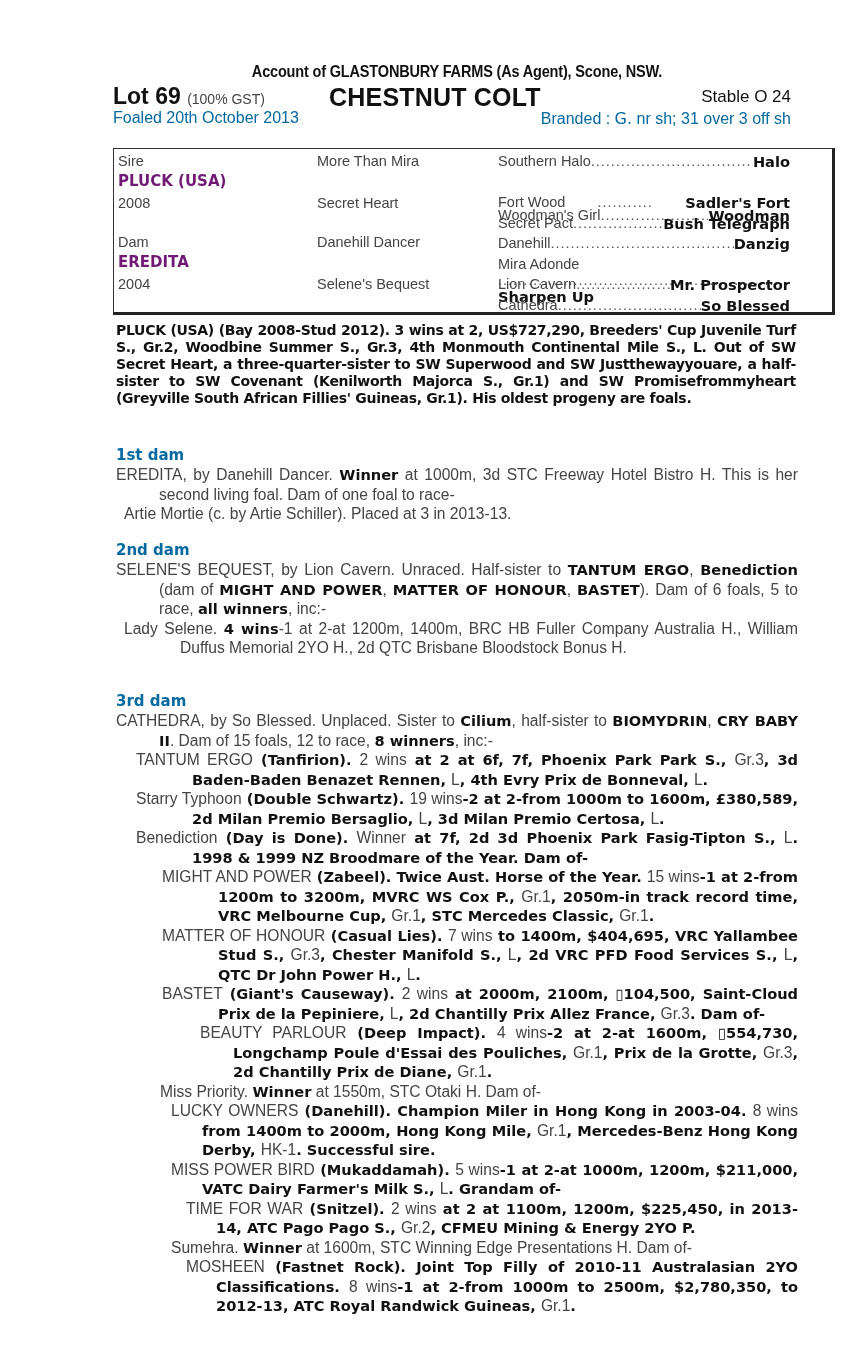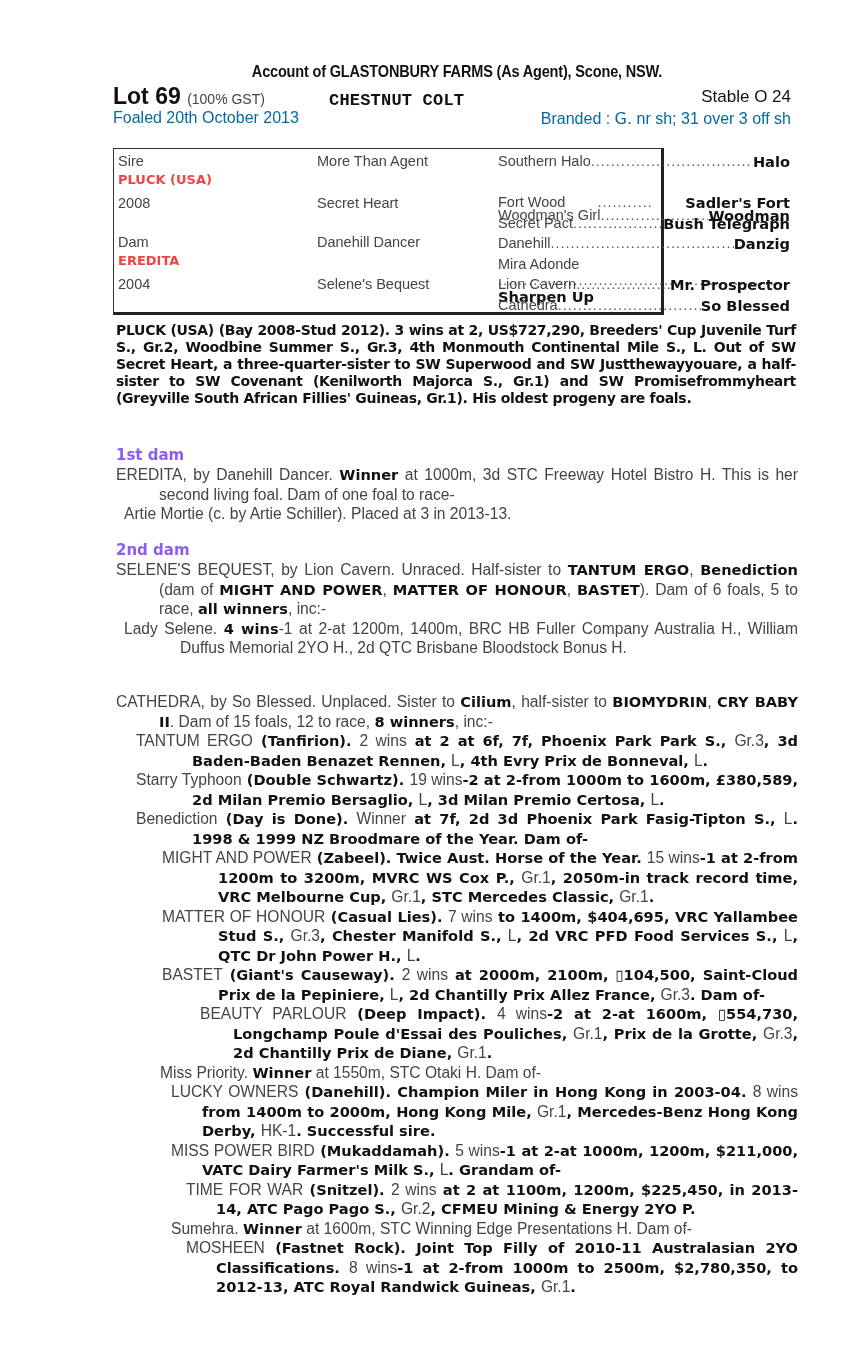--- a/index.html
+++ b/index.html
@@ -4,44 +4,44 @@
 <style>
   html, body { margin:0; padding:0; background:#ffffff; }
   body { width:860px; height:1356px; position:relative; overflow:hidden;
          font-family:"Liberation Sans", sans-serif; color:#1a1a1a; }
   .page { position:absolute; left:113px; top:62px; width:688px; }
   .account { text-align:center; font-weight:bold; font-size:16.5px; letter-spacing:-0.2px;
              transform:scaleX(0.88); transform-origin:center; white-space:nowrap; color:#111; }
   .lotline { position:relative; height:26px; margin-top:2px; white-space:nowrap; }
   .lot { position:absolute; left:0; top:0; font-weight:bold; font-size:23px; color:#111; }
   .gst { font-weight:normal; font-size:14px; color:#444; }
-  .colour { position:absolute; left:216px; top:8px; font-weight:bold; font-size:17px; letter-spacing:0.2px; color:#111;font-family:Liberation Mono, monospace; }
+  .colour { position:absolute; left:216px; top:0; font-weight:bold; font-size:25px; letter-spacing:0.2px; color:#111; }
   .stable { position:absolute; right:10px; top:4px; font-weight:normal; font-size:17px; color:#111; }
   .foaledline { position:relative; height:22px; font-size:16px; color:#0369a1; white-space:nowrap; }
   .foaled { position:absolute; left:0; top:0; }
   .branded { position:absolute; right:10px; top:0; }
   .brandmark { font-family:"DejaVu Sans", sans-serif; font-size:16px; }
 
-  .pedbox { position:absolute; left:113px; top:148px; width:551px; height:167px;
+  .pedbox { position:absolute; left:113px; top:148px; width:722px; height:167px;
             border-top:1px solid #333; border-left:1px solid #333;
             border-right:3px solid #222; border-bottom:3px solid #222; box-sizing:border-box; }
   .ped { position:absolute; left:4px; top:4px; width:676px; font-size:14.5px; color:#444; }
   .pc { position:absolute; white-space:nowrap; }
-  .bold-name { font-family:"DejaVu Sans", sans-serif; font-weight:bold; font-size:13px; color:#ef4444; }
+  .bold-name { font-family:"DejaVu Sans", sans-serif; font-weight:bold; font-size:15px; color:#701a75; }
   .gp { position:absolute; left:380px; width:292px; display:flex; white-space:nowrap; }
   .gp .a { flex:0 0 auto; }
   .gp .dots { flex:1 1 auto; overflow:hidden; letter-spacing:1px; color:#555; }
   .gp .dots::before { content:"........................................................................................"; }
   .gp .b { flex:0 0 auto; }
 
   .summary { position:absolute; left:116px; top:322px; width:680px; font-family:"DejaVu Sans", sans-serif;
              font-weight:bold; font-size:14px; line-height:17px; text-align:justify; color:#111;
              letter-spacing:-0.3px; }
   .sec { position:absolute; left:116px; width:682px; font-size:15.6px; line-height:19.5px; color:#444; }
-  .sec h3 { margin:0; font-family:"DejaVu Sans", sans-serif; font-size:15px; font-weight:bold; color:#8b5cf6; line-height:19px; }
+  .sec h3 { margin:0; font-family:"DejaVu Sans", sans-serif; font-size:15px; font-weight:bold; color:#0369a1; line-height:19px; }
   .p { text-align:justify; }
   .b { font-family:"DejaVu Sans", sans-serif; font-weight:bold; color:#111; font-size:14.6px; }
   .l0 { padding-left:43px; text-indent:-43px; }
   .l1b { padding-left:64px; text-indent:-56px; }
   .l2 { padding-left:76px; text-indent:-56px; }
   .l3 { padding-left:102px; text-indent:-56px; }
   .p span { text-indent:0; }
 </style>
 </head>
 <body>
@@ -61,21 +61,21 @@
 
 <div class="pedbox">
   <div class="ped">
     <div class="pc" style="left:0;top:0;">Sire</div>
     <div class="pc bold-name" style="left:0;top:19px;">PLUCK (USA)</div>
     <div class="pc" style="left:0;top:42px;">2008</div>
     <div class="pc" style="left:0;top:81px;">Dam</div>
     <div class="pc bold-name" style="left:0;top:100px;">EREDITA</div>
     <div class="pc" style="left:0;top:123px;">2004</div>
 
-    <div class="pc" style="left:199px;top:0;">More Than Agent</div>
+    <div class="pc" style="left:199px;top:0;">More Than Mira</div>
     <div class="pc" style="left:199px;top:42px;">Secret Heart</div>
     <div class="pc" style="left:199px;top:81px;">Danehill Dancer</div>
     <div class="pc" style="left:199px;top:123px;">Selene's Bequest</div>
 
     <div class="gp" style="top:0;">
         <span class="a">Southern Halo</span>
         <span class="dots"></span>
         <span class="b">Halo</span>
       </div>
     <div class="gp" style="top:20.5px;margin-top:33px;">
@@ -124,20 +124,21 @@
   <div class="p" style="padding-left:8px;">Artie Mortie (c. by Artie Schiller). Placed at 3 in 2013-13.</div>
 </div>
 
 <div class="sec" style="top:541px;">
   <h3>2nd dam</h3>
   <div class="p l0"><span>SELENE'S BEQUEST, by Lion Cavern. Unraced. Half-sister to </span><span class="b">TANTUM ERGO</span><span>, </span><span class="b">Benediction</span><span> (dam of </span><span class="b">MIGHT AND POWER</span><span>, </span><span class="b">MATTER OF HONOUR</span><span>, </span><span class="b">BASTET</span><span>). Dam of 6 foals, 5 to race, </span><span class="b">all winners</span><span>, inc:-</span></div>
   <div class="p l1b"><span>Lady Selene. </span><span class="b">4 wins</span><span>-1 at 2-at 1200m, 1400m, BRC HB Fuller Company Australia H., William Duffus Memorial 2YO H., 2d QTC Brisbane Bloodstock Bonus H.</span></div>
 </div>
 
 <div class="sec" style="top:692px;">
+  <h3>3rd dam</h3>
   <div class="p l0"><span>CATHEDRA, by So Blessed. Unplaced. Sister to </span><span class="b">Cilium</span><span>, half-sister to </span><span class="b">BIOMYDRIN</span><span>, </span><span class="b">CRY BABY II</span><span>. Dam of 15 foals, 12 to race, </span><span class="b">8 winners</span><span>, inc:-</span></div>
   <div class="p l2"><span>TANTUM ERGO</span><span class="b"> (Tanfirion). </span><span>2 wins</span><span class="b"> at 2 at 6f, 7f, Phoenix Park Park S., </span><span>Gr.3</span><span class="b">, 3d Baden-Baden Benazet Rennen, </span><span>L</span><span class="b">, 4th Evry Prix de Bonneval, </span><span>L</span><span class="b">.</span></div>
   <div class="p l2"><span>Starry Typhoon</span><span class="b"> (Double Schwartz). </span><span>19 wins</span><span class="b">-2 at 2-from 1000m to 1600m, £380,589, 2d Milan Premio Bersaglio, </span><span>L</span><span class="b">, 3d Milan Premio Certosa, </span><span>L</span><span class="b">.</span></div>
   <div class="p l2"><span>Benediction</span><span class="b"> (Day is Done). </span><span>Winner</span><span class="b"> at 7f, 2d 3d Phoenix Park Fasig-Tipton S., </span><span>L</span><span class="b">. 1998 &amp; 1999 NZ Broodmare of the Year. Dam of-</span></div>
   <div class="p l3"><span>MIGHT AND POWER</span><span class="b"> (Zabeel). Twice Aust. Horse of the Year. </span><span>15 wins</span><span class="b">-1 at 2-from 1200m to 3200m, MVRC WS Cox P., </span><span>Gr.1</span><span class="b">, 2050m-in track record time, VRC Melbourne Cup, </span><span>Gr.1</span><span class="b">, STC Mercedes Classic, </span><span>Gr.1</span><span class="b">.</span></div>
   <div class="p l3"><span>MATTER OF HONOUR</span><span class="b"> (Casual Lies). </span><span>7 wins</span><span class="b"> to 1400m, $404,695, VRC Yallambee Stud S., </span><span>Gr.3</span><span class="b">, Chester Manifold S., </span><span>L</span><span class="b">, 2d VRC PFD Food Services S., </span><span>L</span><span class="b">, QTC Dr John Power H., </span><span>L</span><span class="b">.</span></div>
   <div class="p l3"><span>BASTET</span><span class="b"> (Giant's Causeway). </span><span>2 wins</span><span class="b"> at 2000m, 2100m, ▯104,500, Saint-Cloud Prix de la Pepiniere, </span><span>L</span><span class="b">, 2d Chantilly Prix Allez France, </span><span>Gr.3</span><span class="b">. Dam of-</span></div>
   <div class="p" style="padding-left:117px;text-indent:-33px;"><span>BEAUTY PARLOUR</span><span class="b"> (Deep Impact). </span><span>4 wins</span><span class="b">-2 at 2-at 1600m, ▯554,730, Longchamp Poule d'Essai des Pouliches, </span><span>Gr.1</span><span class="b">, Prix de la Grotte, </span><span>Gr.3</span><span class="b">, 2d Chantilly Prix de Diane, </span><span>Gr.1</span><span class="b">.</span></div>
   <div class="p" style="padding-left:44px;"><span>Miss Priority. </span><span class="b">Winner</span><span> at 1550m, STC Otaki H. Dam of-</span></div>
   <div class="p" style="padding-left:86px;text-indent:-31px;"><span>LUCKY OWNERS</span><span class="b"> (Danehill). Champion Miler in Hong Kong in 2003-04. </span><span>8 wins</span><span class="b"> from 1400m to 2000m, Hong Kong Mile, </span><span>Gr.1</span><span class="b">, Mercedes-Benz Hong Kong Derby, </span><span>HK-1</span><span class="b">. Successful sire.</span></div>

